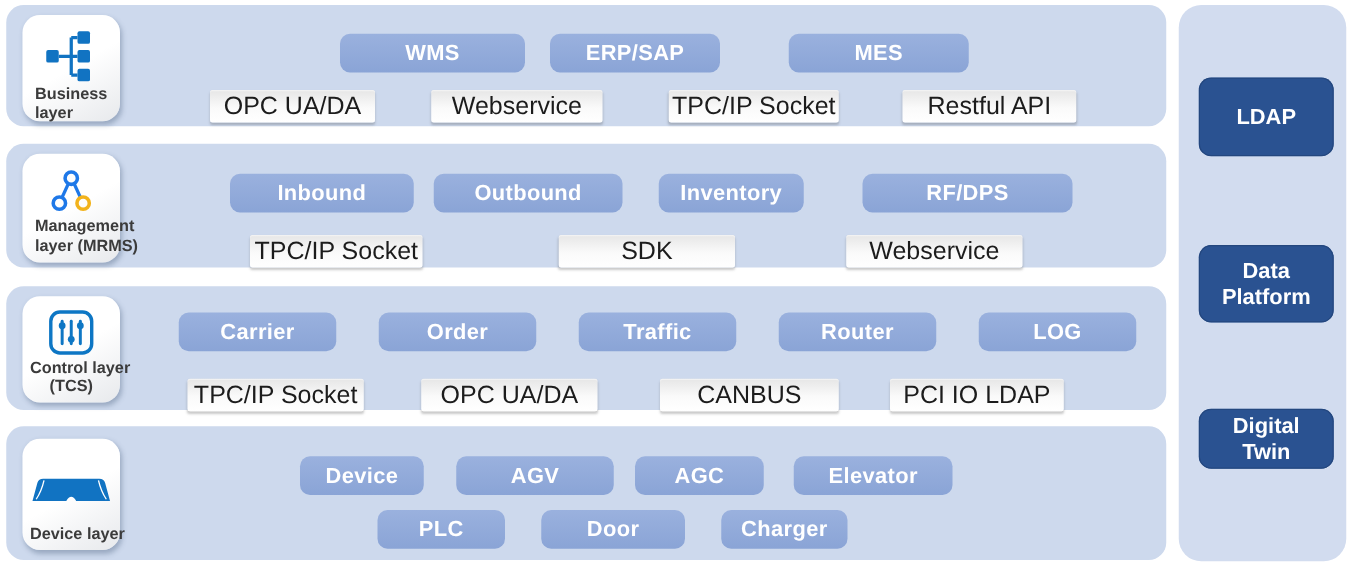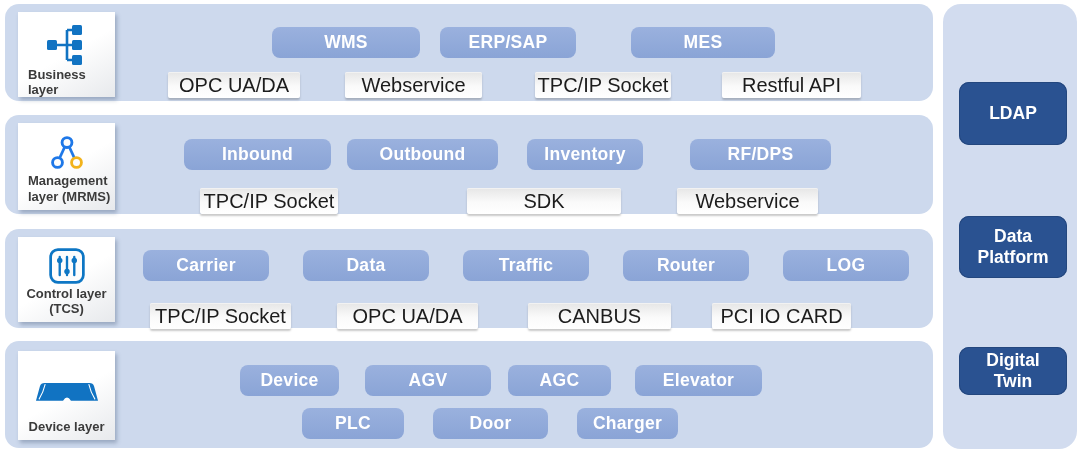--- a/index.html
+++ b/index.html
@@ -3,21 +3,21 @@
 <meta charset="utf-8">
 <style>
   * { margin:0; padding:0; box-sizing:border-box; }
   body { background:#ffffff; font-family:"Liberation Sans", sans-serif; }
   .page { position:relative; width:1080px; height:454px; background:#ffffff; overflow:hidden; }
 
   .layer { position:absolute; left:5px; width:928px; background:#cdd9ed; border-radius:14px; }
   .sidebar-panel { position:absolute; left:943px; top:4px; width:134px; height:445px;
                    background:#d2dcef; border-radius:18px; }
 
-  .icon-card { position:absolute; left:13px; width:97px; border-radius:0;
+  .icon-card { position:absolute; left:13px; width:78px; border-radius:14px;
                background:linear-gradient(150deg,#ffffff 50%,#e7e9ec);
                box-shadow:1.5px 2.5px 4px rgba(90,110,140,.45);
                display:flex; flex-direction:column; align-items:center;
                justify-content:space-between; padding:9px 6px 6px; }
   .card-label { font-size:13px; font-weight:bold; color:#3b3b3b; line-height:1.18;
                 width:100%; white-space:nowrap; }
   .card-label span { display:block; }
   .align-left { text-align:left; padding-left:4px; }
   .align-center { text-align:center; }
 
@@ -29,21 +29,21 @@
   .chip { position:absolute; height:26px; border-radius:2px;
           background:linear-gradient(180deg,#e6e6e6,#fafafa 55%,#ffffff);
           box-shadow:0 2px 2px rgba(60,60,60,.28), inset 0 1px 0 #f2f2f2;
           color:#1c1c1c; font-size:20px;
           display:flex; align-items:center; justify-content:center; }
 
   .navy-btn { position:absolute; left:16px; width:108px; border-radius:10px;
               background:#2a5291; box-shadow:inset 0 0 0 1px #24477e;
               color:#ffffff; font-weight:bold; font-size:17.5px; line-height:1.22;
               display:flex; align-items:center; justify-content:center;
-              text-align:center; padding:0 10px;margin-top:20px; }
+              text-align:center; padding:0 10px; }
 
   .icon-wrap { display:flex; align-items:center; justify-content:center; flex:1; }
   svg { display:block; }
 </style>
 </head>
 <body>
 
 <div class="page">
 
   <div class="layer" style="top:4px;height:97px">
@@ -87,23 +87,23 @@
         </svg>
       </span>
       <div class="card-label align-left">
         <span>Management</span>
         <span>layer (MRMS)</span>
       </div>
     </div>
     <div class="pill" style="left:179px;top:24px;width:147px">Inbound</div>
     <div class="pill" style="left:342px;top:24px;width:151px">Outbound</div>
     <div class="pill" style="left:522px;top:24px;width:116px">Inventory</div>
-    <div class="pill" style="left:685px;top:24px;width:141px">RF/DPS</div>
+    <div class="pill" style="left:685px;top:24px;width:168px">RF/DPS</div>
     <div class="chip" style="left:195px;top:73px;width:138px">TPC/IP Socket</div>
-    <div class="chip" style="left:462px;top:73px;width:154px">SDK</div>
+    <div class="chip" style="left:442px;top:73px;width:141px">SDK</div>
     <div class="chip" style="left:672px;top:73px;width:141px">Webservice</div>
   </div>
 
   <div class="layer" style="top:229px;height:99px">
     <div class="icon-card" style="top:8px;height:85px">
       <span class="icon-wrap">
         <svg width="40" height="40" viewBox="0 0 44 44">
           <rect x="4" y="4" width="36" height="36" rx="8" stroke="#0d76c4" stroke-width="3" fill="#fdfdfd"></rect>
           <g stroke="#0d76c4" stroke-width="2.6" stroke-linecap="round" fill="none">
             <path d="M14 12 V32"></path>
@@ -116,28 +116,28 @@
               <circle cx="30" cy="16" r="3"></circle>
           </g>
         </svg>
       </span>
       <div class="card-label align-center">
         <span>Control layer</span>
         <span>(TCS)</span>
       </div>
     </div>
     <div class="pill" style="left:138px;top:21px;width:126px">Carrier</div>
-    <div class="pill" style="left:298px;top:21px;width:126px">Data</div>
+    <div class="pill" style="left:298px;top:21px;width:126px">Order</div>
     <div class="pill" style="left:458px;top:21px;width:126px">Traffic</div>
     <div class="pill" style="left:618px;top:21px;width:126px">Router</div>
     <div class="pill" style="left:778px;top:21px;width:126px">LOG</div>
     <div class="chip" style="left:145px;top:74px;width:141px">TPC/IP Socket</div>
     <div class="chip" style="left:332px;top:74px;width:141px">OPC UA/DA</div>
     <div class="chip" style="left:523px;top:74px;width:143px">CANBUS</div>
-    <div class="chip" style="left:707px;top:74px;width:139px">PCI IO CARD</div>
+    <div class="chip" style="left:707px;top:74px;width:139px">PCI IO LDAP</div>
   </div>
 
   <div class="layer" style="top:341px;height:107px">
     <div class="icon-card" style="top:10px;height:89px">
       <span class="icon-wrap">
         <svg width="66" height="31" viewBox="0 0 100 46">
           <path d="M3 40 L9 18 Q10.5 13 16 13 L84 13 Q89.5 13 91 18 L97 40 L56 40 Q53 35 50 35 Q47 35 44 40 Z" fill="#1173c2"></path>
           <path d="M17 15 Q14 28 7.5 38" stroke="#ffffff" stroke-width="1.6" fill="none"></path>
           <path d="M83 15 Q86 28 92.5 38" stroke="#ffffff" stroke-width="1.6" fill="none"></path>
         </svg>

